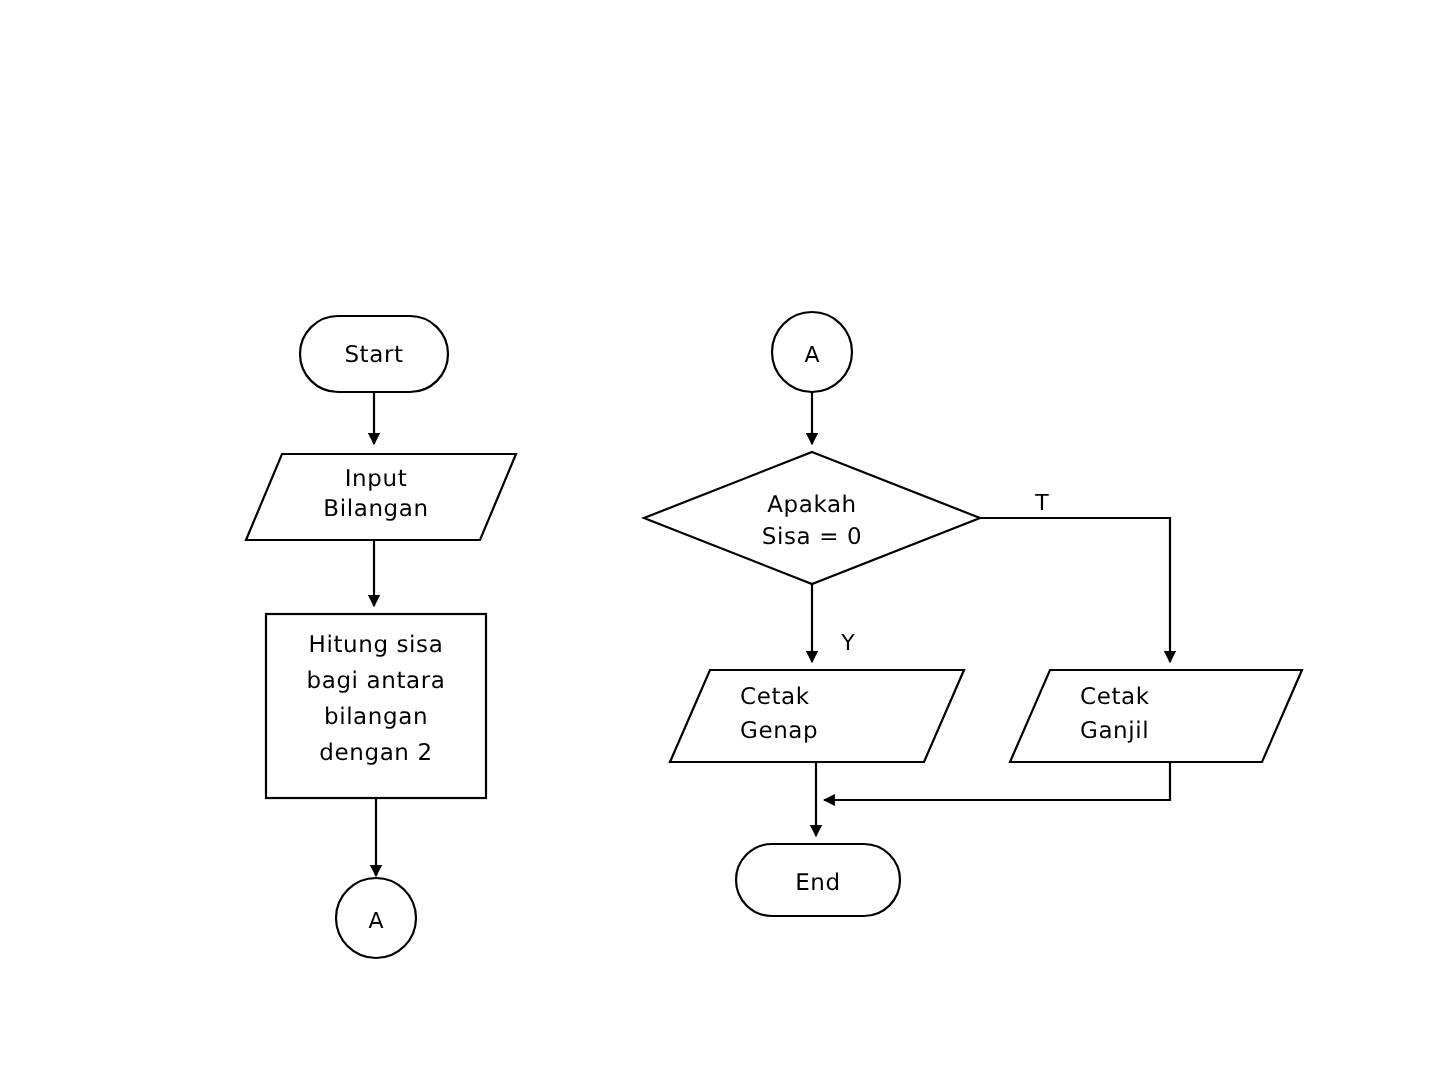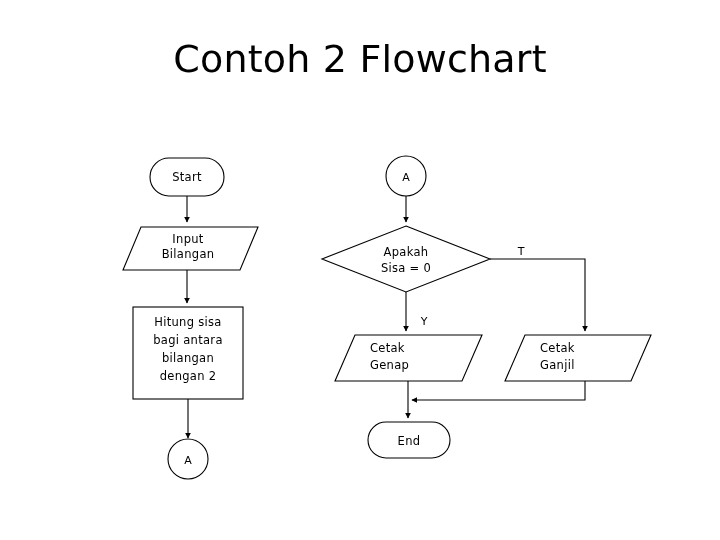--- a/index.html
+++ b/index.html
@@ -64,21 +64,20 @@
     font-size: 11px;
     fill: #000000;
     text-anchor: middle;
   }
 </style>
 </head>
 <body>
 
 <div id="slide">
 
-  <div id="title">Contoh 2 Flowchart</div>
 
   <svg id="flow" viewBox="0 0 720 540">
     <defs>
       <marker id="arrow" viewBox="0 0 10 10" refX="9" refY="5" markerWidth="5.5" markerHeight="5.5" orient="auto-start-reverse">
         <path d="M 0 0 L 10 5 L 0 10 z" fill="#000000"></path>
       </marker>
     </defs>
 
     <rect class="shape" x="150" y="158" width="74" height="38" rx="19" ry="19"></rect>
     <text class="lbl lbl-c" x="187" y="181">Start</text>

